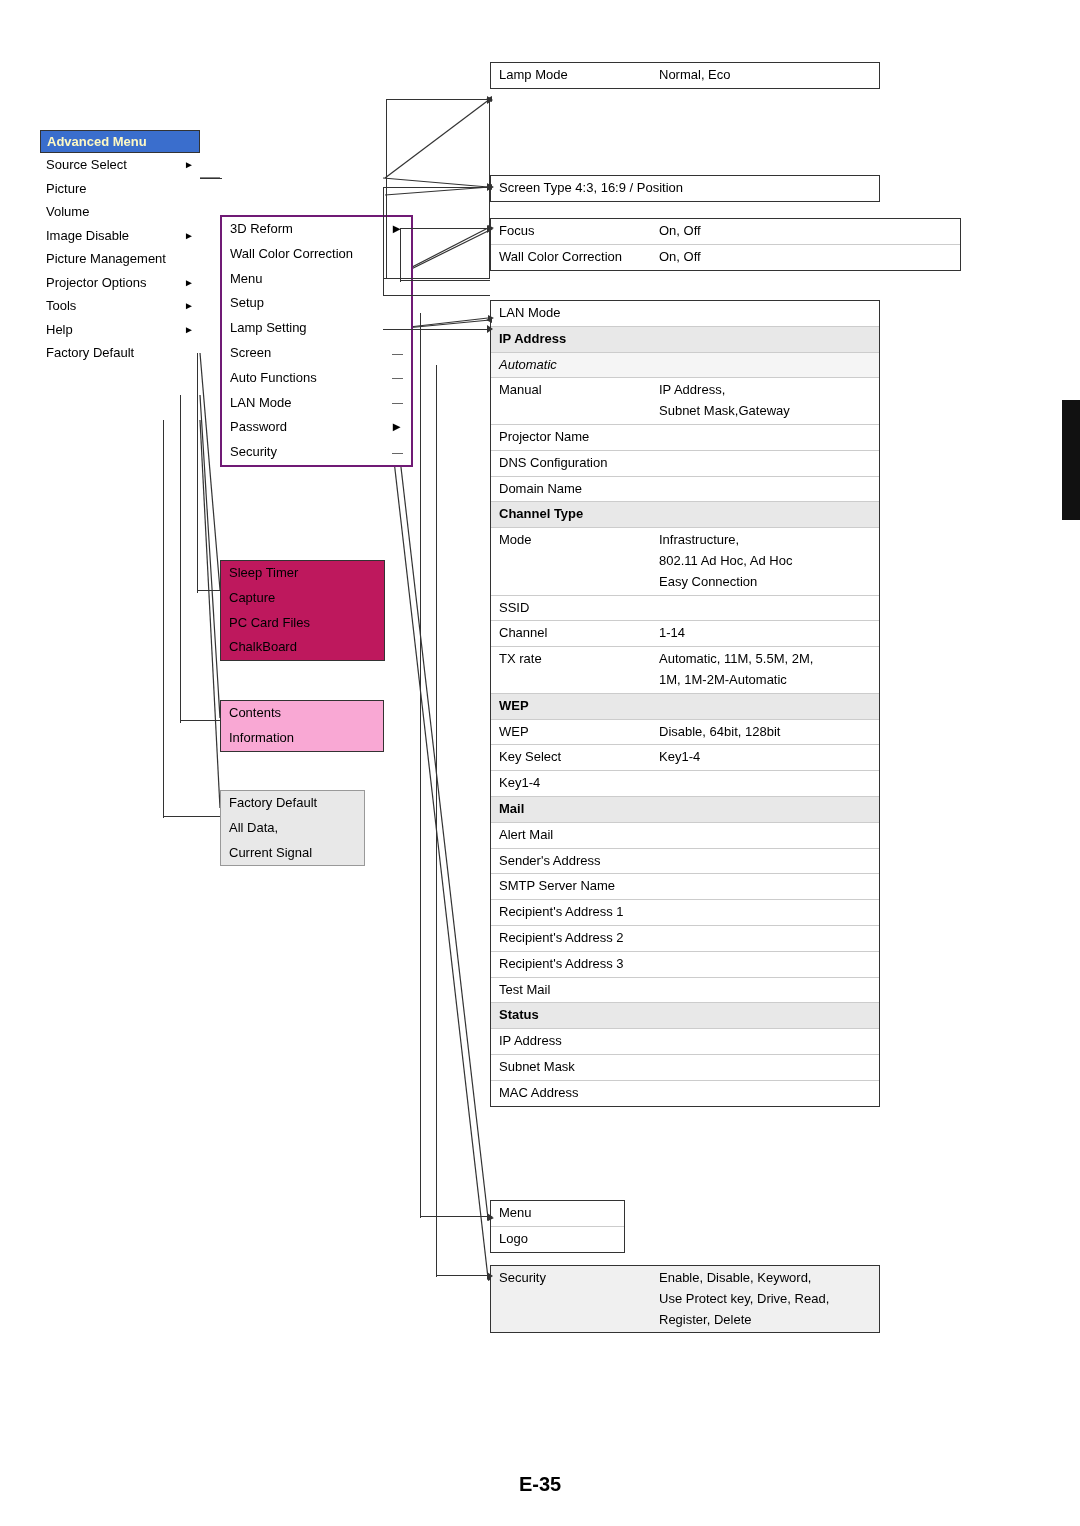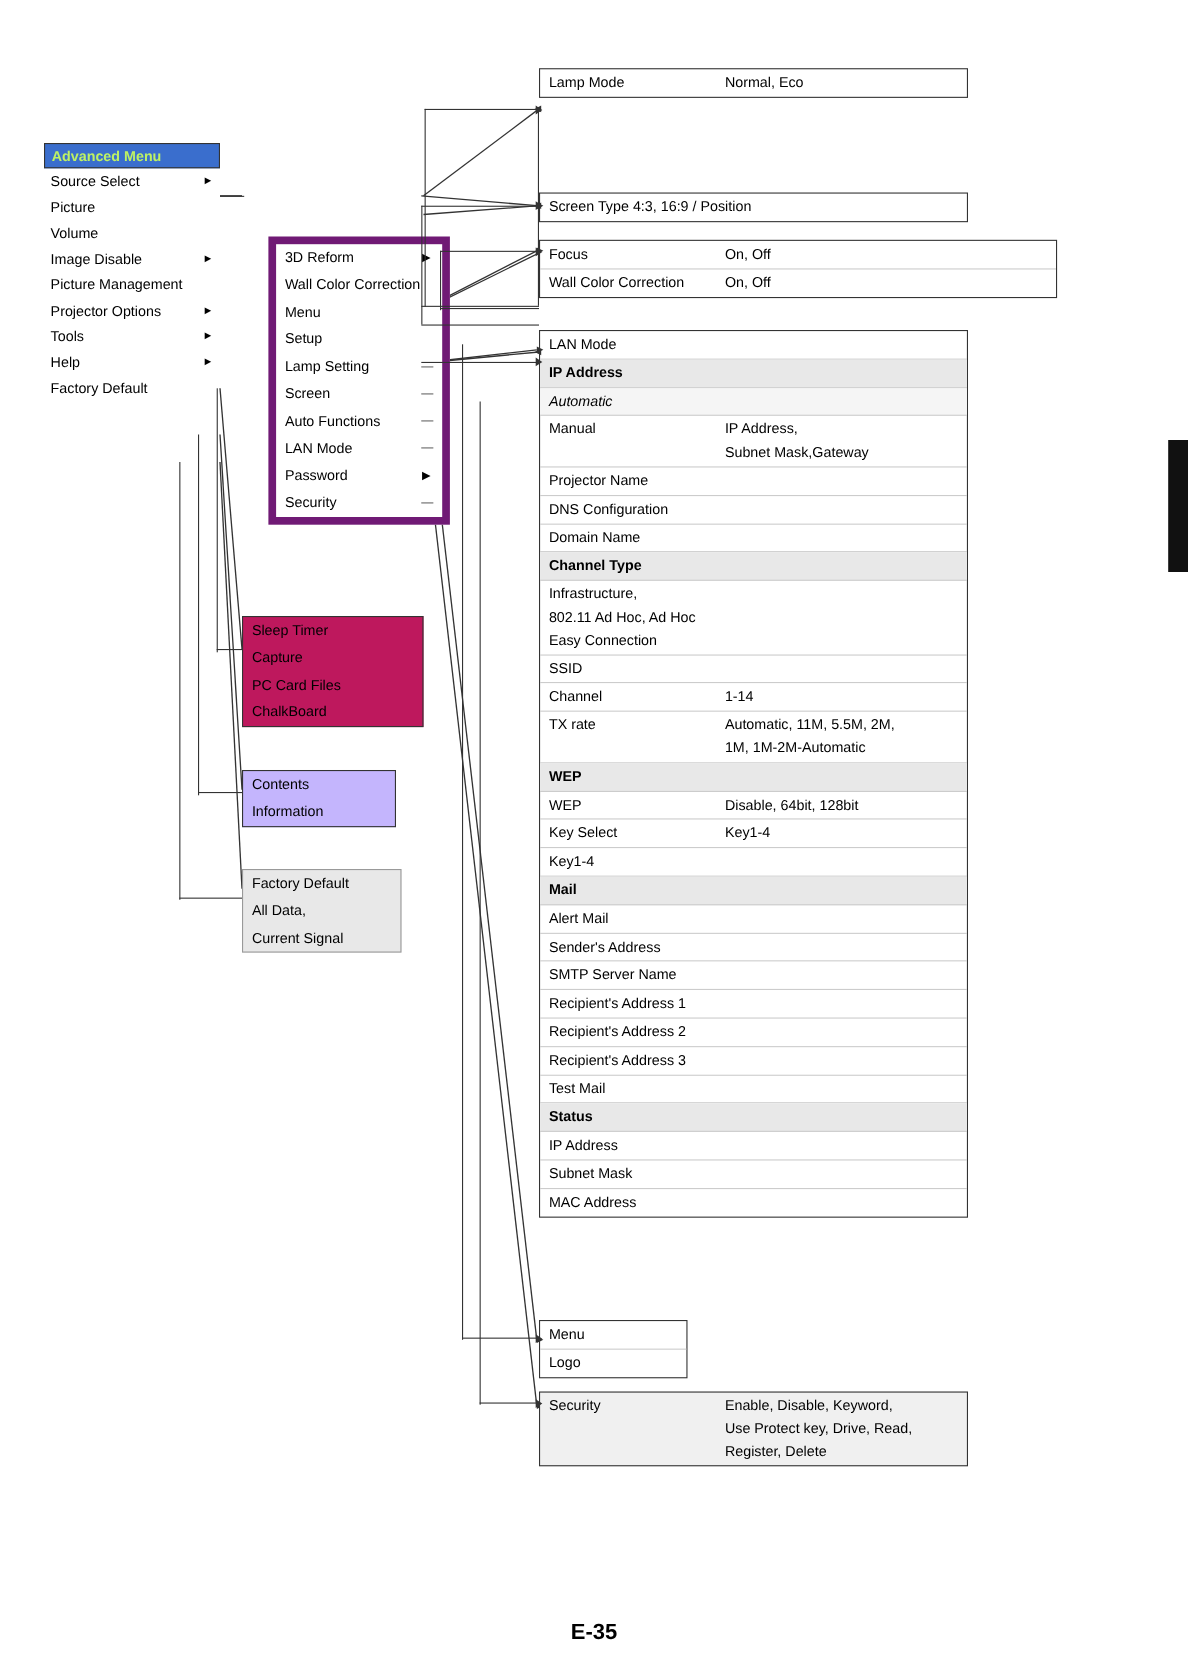--- a/index.html
+++ b/index.html
@@ -21,45 +21,44 @@
 
     
     .advanced-menu {
       position: absolute;
       left: 40px;
       top: 130px;
       width: 160px;
     }
     .advanced-menu-title {
       background: #3a6ecd;
-      color: #bef264;
+      color: #fef9c3;
       padding: 3px 6px;
       font-size: 13px;
       font-weight: bold;
       border: 1px solid #333;
     }
     .menu-item {
       display: flex;
       align-items: center;
       justify-content: space-between;
       padding: 2px 6px;
       font-size: 13px;
       line-height: 1.5;
     }
     .menu-item .arrow { font-size: 10px; }
 
     
     .second-menu {
       position: absolute;
       left: 220px;
       top: 215px;
-      width: 165px;
-      border: 7px solid #701a75;
+      width: 193px;
+      border: 2px solid #701a75;
       background: #fff;
-      margin-left: 24px;
     }
     .second-menu-item {
       display: flex;
       align-items: center;
       justify-content: space-between;
       padding: 2px 8px;
       font-size: 13px;
       line-height: 1.6;
     }
 
@@ -71,23 +70,23 @@
       width: 165px;
       border: 1px solid #333;
       background: #be185d;
     }
 
     
     .contents-submenu {
       position: absolute;
       left: 220px;
       top: 700px;
-      width: 140px;
+      width: 164px;
       border: 1px solid #333;
-      background: #c4b5fd;
+      background: #f9a8d4;
     }
 
     
     .factory-submenu {
       position: absolute;
       left: 220px;
       top: 790px;
       width: 145px;
       border: 1px solid #999;
       background: #e8e8e8;
@@ -340,20 +339,21 @@
       <span class="info-cell full">DNS Configuration</span>
     </div>
     <div class="info-row">
       <span class="info-cell full">Domain Name</span>
     </div>
 
     <div class="info-row bold-row">
       <span class="info-cell full"><strong>Channel Type</strong></span>
     </div>
     <div class="info-row">
+      <span class="info-cell label">Mode</span>
       <span class="info-cell">Infrastructure,<br>802.11 Ad Hoc, Ad Hoc<br>Easy Connection</span>
     </div>
     <div class="info-row">
       <span class="info-cell full">SSID</span>
     </div>
     <div class="info-row">
       <span class="info-cell label">Channel</span>
       <span class="info-cell">1-14</span>
     </div>
     <div class="info-row">

